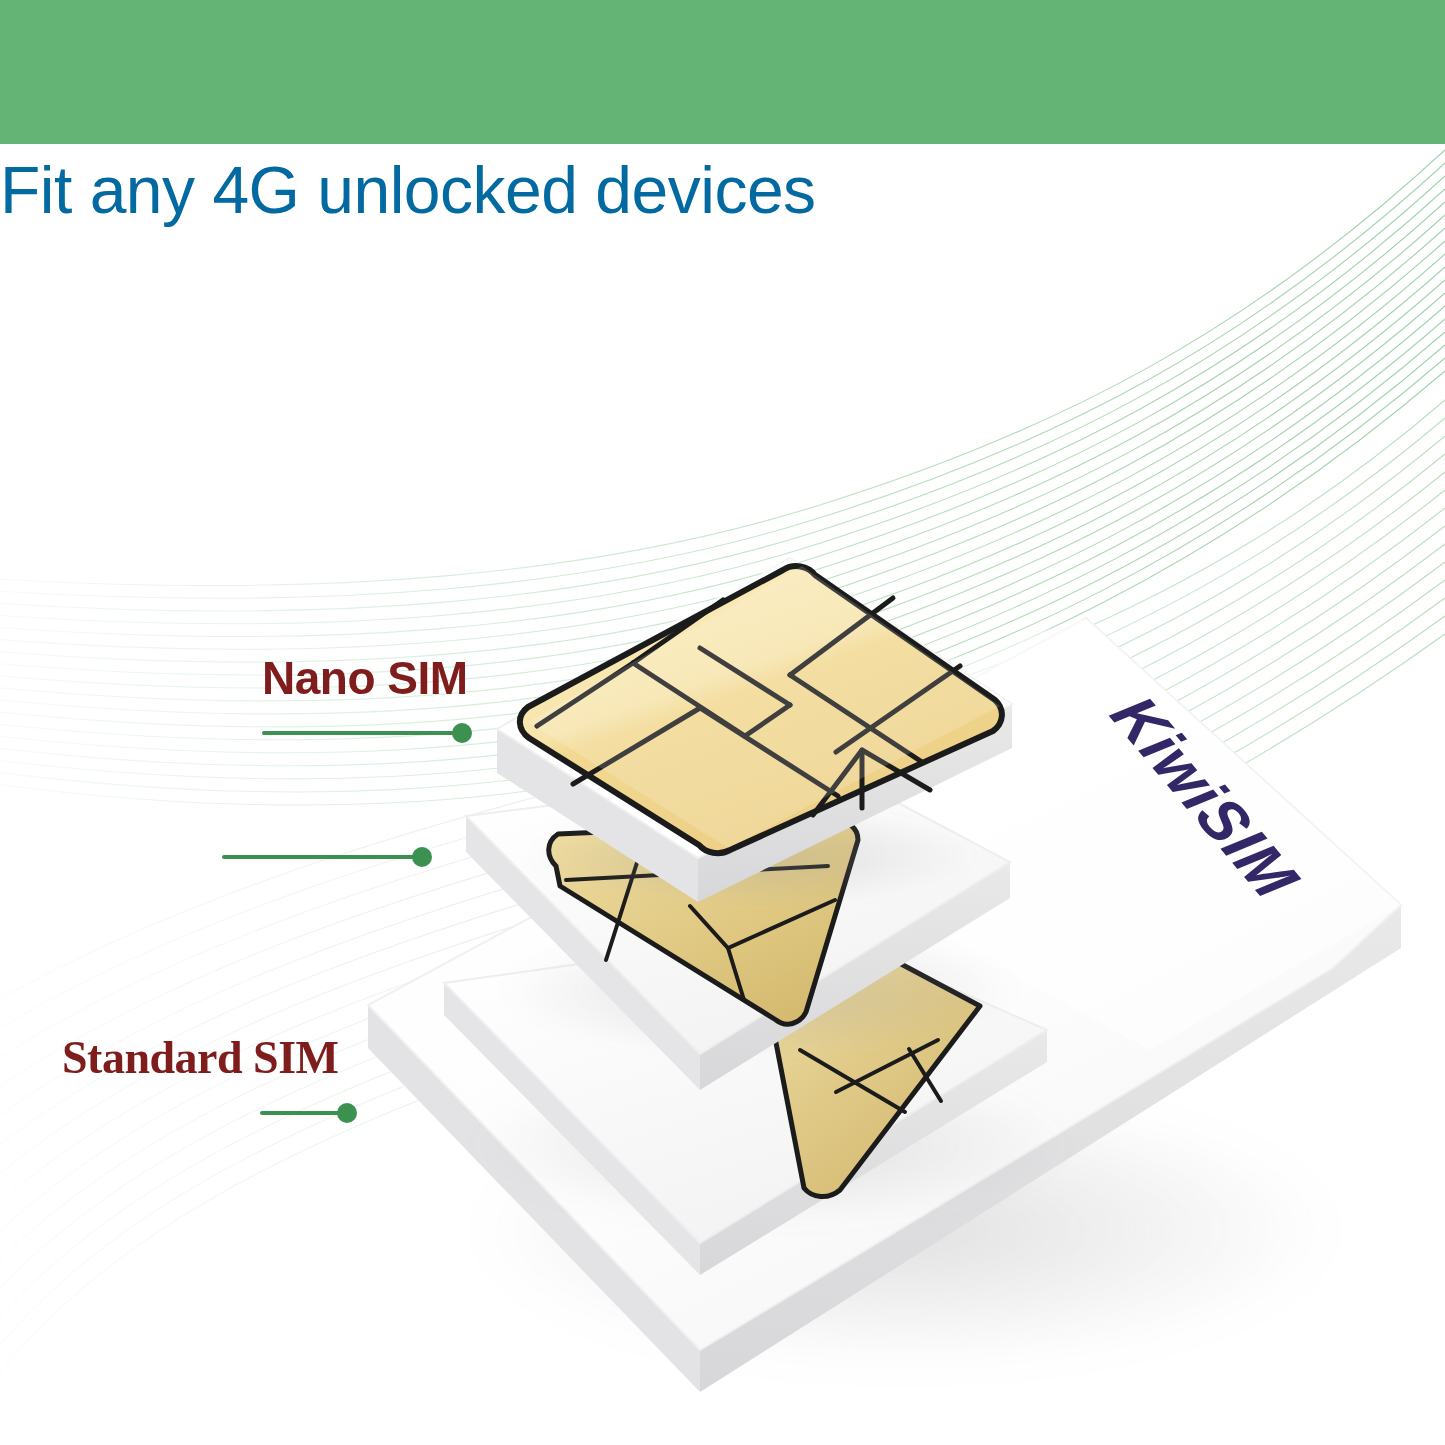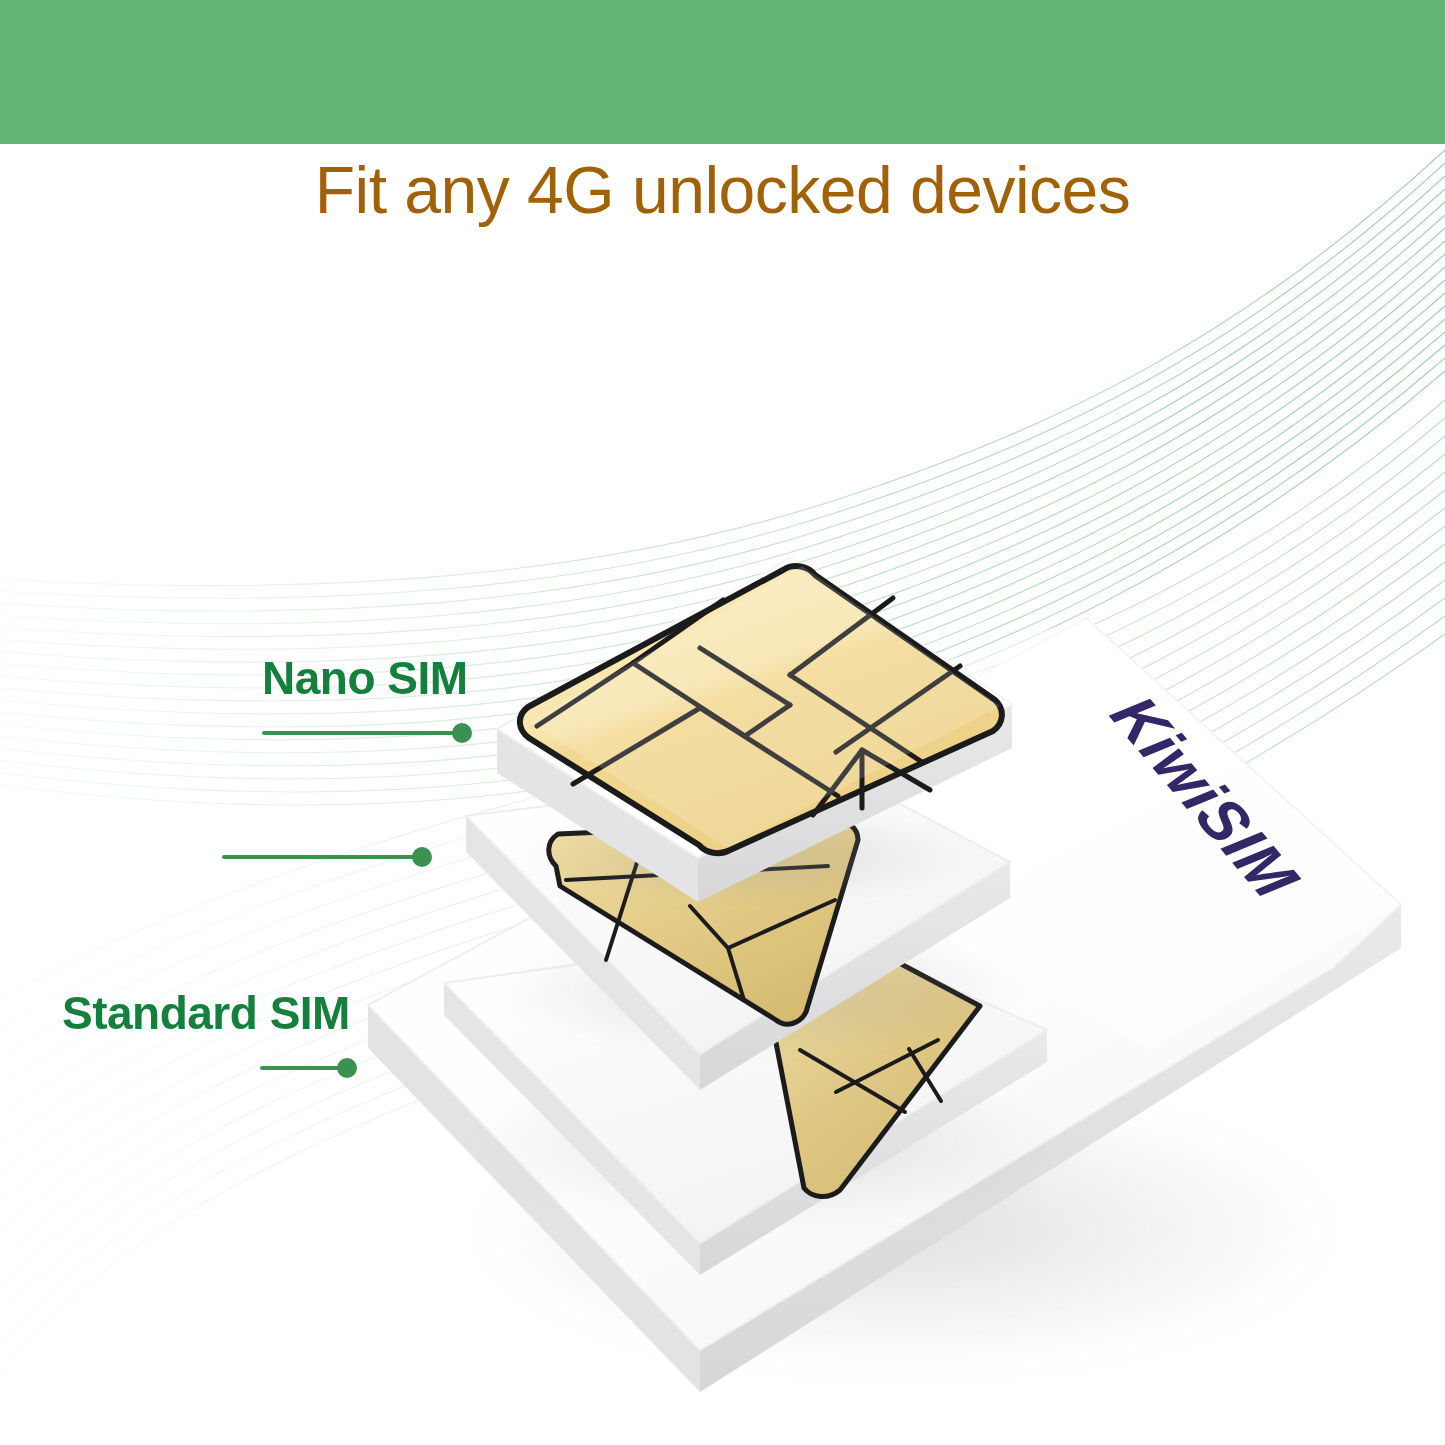--- a/index.html
+++ b/index.html
@@ -40,22 +40,21 @@
     font-size: 88px;
     font-weight: bold;
     letter-spacing: -1px;
     white-space: nowrap;
   }
   .header-subtitle {
     position: absolute;
     left: 0;
     top: 152px;
     width: 1445px;
-    text-align: center;
-    color: #a16207;
+    color: #0369a1;
     font-size: 66px;
     font-weight: normal;
     letter-spacing: -0.5px;
     white-space: nowrap;
     z-index: 40;
   }
 
   
   .wave-layer {
     position: absolute;
@@ -66,21 +65,21 @@
     z-index: 1;
     pointer-events: none;
   }
 
   
   .label-group {
     position: absolute;
     z-index: 30;
   }
   .label-text {
-    color: #15803d;
+    color: #7f1d1d;
     font-size: 46px;
     font-weight: bold;
     letter-spacing: -0.5px;
     white-space: nowrap;
     line-height: 1;
   }
   .connector {
     position: relative;
     height: 20px;
     margin-top: 22px;
@@ -104,21 +103,21 @@
 
   
   #label-nano      { left: 262px; top: 655px; }
   #label-nano .connector-line { width: 198px; }
   #label-nano .connector-dot  { left: 190px; }
 
   #label-micro     { left: 222px; top: 825px; }
   #label-micro .connector-line { width: 198px; }
   #label-micro .connector-dot  { left: 190px; }
 
-  #label-standard  { left: 62px;  top: 990px; }
+  #label-standard  { left: 62px;  top: 1035px; font-family: Liberation Serif, serif; }
   #label-standard .connector-line { width: 86px; left: 198px; }
   #label-standard .connector-dot  { left: 275px; }
 
   
   .card-art {
     position: absolute;
     left: 0;
     top: 0;
     width: 1445px;
     height: 1445px;

